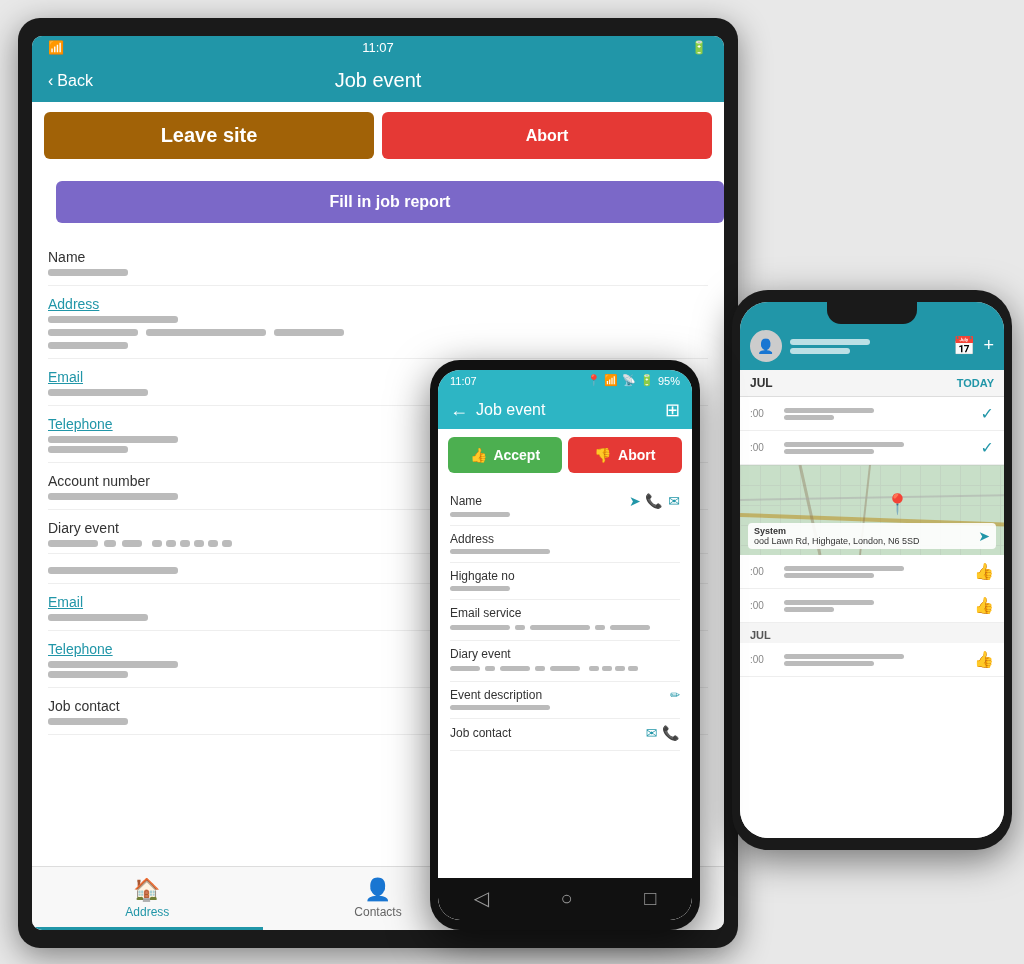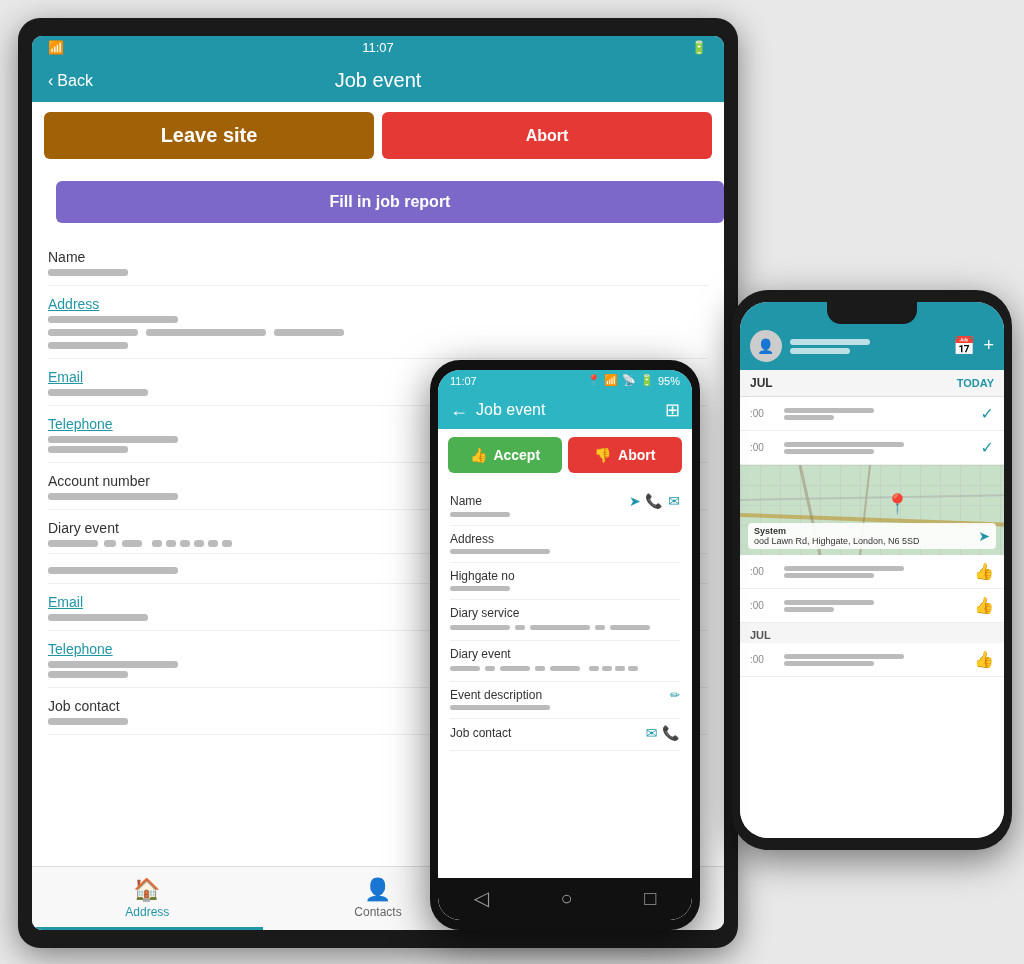--- a/index.html
+++ b/index.html
@@ -627,21 +627,21 @@
         <div class="p-field-label">Address</div>
         <div class="p-line m"></div>
       </div>
 
       <div class="p-field">
         <div class="p-field-label">Highgate no</div>
         <div class="p-line s"></div>
       </div>
 
       <div class="p-field">
-        <div class="p-field-label">Diary service</div>
+        <div class="p-field-label">Email service</div>
         <div class="p-line-row">
           <div class="p-line s"></div>
           <div class="p-dash"></div>
           <div class="p-line s"></div>
           <div class="p-dash"></div>
           <div class="p-line" style="width:40px;"></div>
         </div>
       </div>
 
       <div class="p-field">

